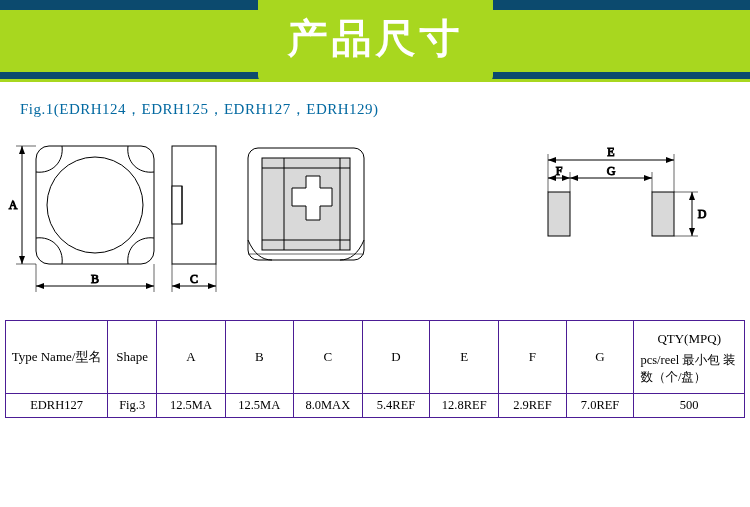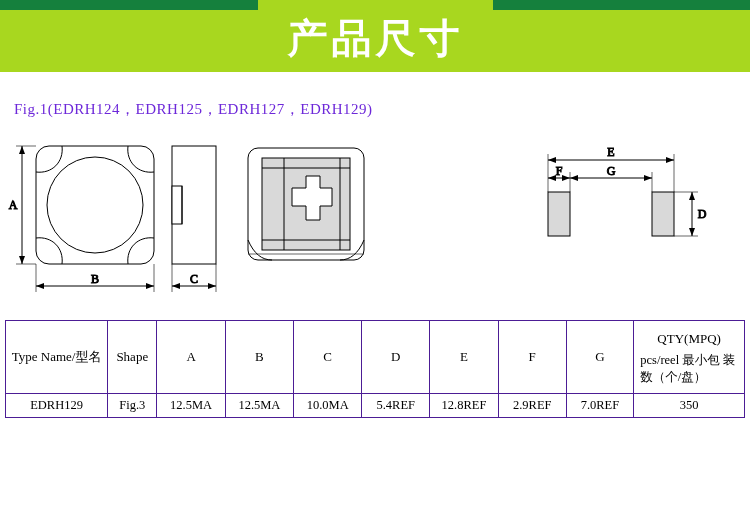--- a/index.html
+++ b/index.html
@@ -13,22 +13,22 @@
     font-family: "Liberation Serif", serif;
     color: #000000;
     overflow: hidden;
     position: relative;
   }
 
   
   .banner {
     position: relative;
     width: 750px;
-    height: 72px;
-    background: #15803d;
+    height: 82px;
+    background: #0c4a6e;
     overflow: hidden;
   }
   .banner-left {
     position: absolute;
     left: 0;
     top: 10px;
     width: 265px;
     height: 62px;
     background: #a8d71f;
   }
@@ -68,24 +68,24 @@
     left: 0;
     top: 79px;
     width: 750px;
     height: 3px;
     background: #a8d71f;
   }
 
   
   .fig-caption {
     position: absolute;
-    left: 14px;
+    left: 20px;
     top: 100px;
     font-size: 15px;
-    color: #6d28d9;
+    color: #0369a1;
     letter-spacing: 0.5px;
   }
 
   
   .drawing {
     position: absolute;
     left: 0;
     top: 128px;
     width: 750px;
     height: 185px;
@@ -283,25 +283,25 @@
       <th class="col-dim">G</th>
       <th class="th-qty">
         <span class="qty-top">QTY(MPQ)</span>
         <span class="qty-sub">pcs/reel  最小包
 装数（个/盘）</span>
       </th>
     </tr>
   </thead>
   <tbody id="table-body">
       <tr>
-        <td>EDRH129</td>
+        <td>EDRH127</td>
         <td>Fig.3</td>
         <td>12.5MA</td>
         <td>12.5MA</td>
-        <td>10.0MA</td>
+        <td>8.0MAX</td>
         <td>5.4REF</td>
         <td>12.8REF</td>
         <td>2.9REF</td>
         <td>7.0REF</td>
-        <td>350</td>
+        <td>500</td>
       </tr>
     </tbody>
 </table>
 
 </body></html>

